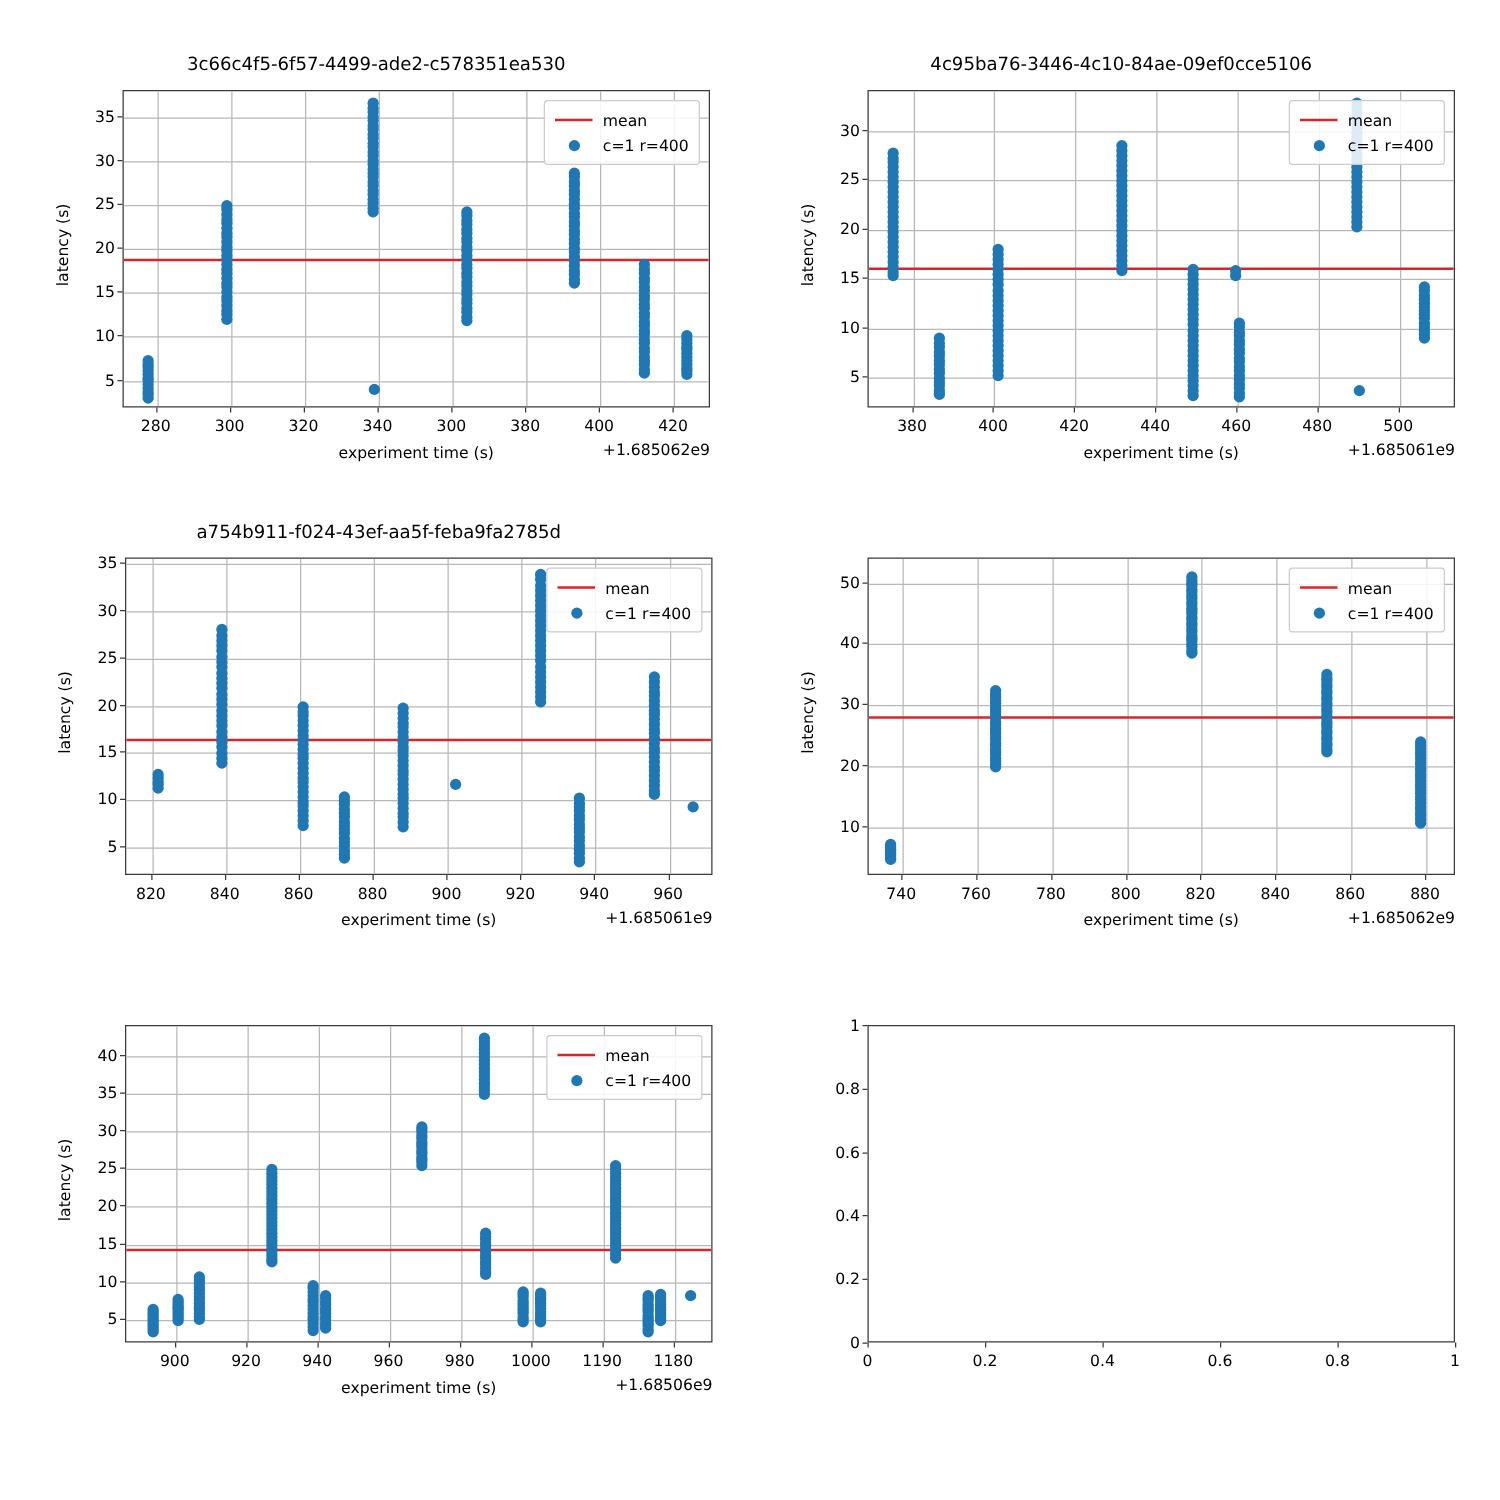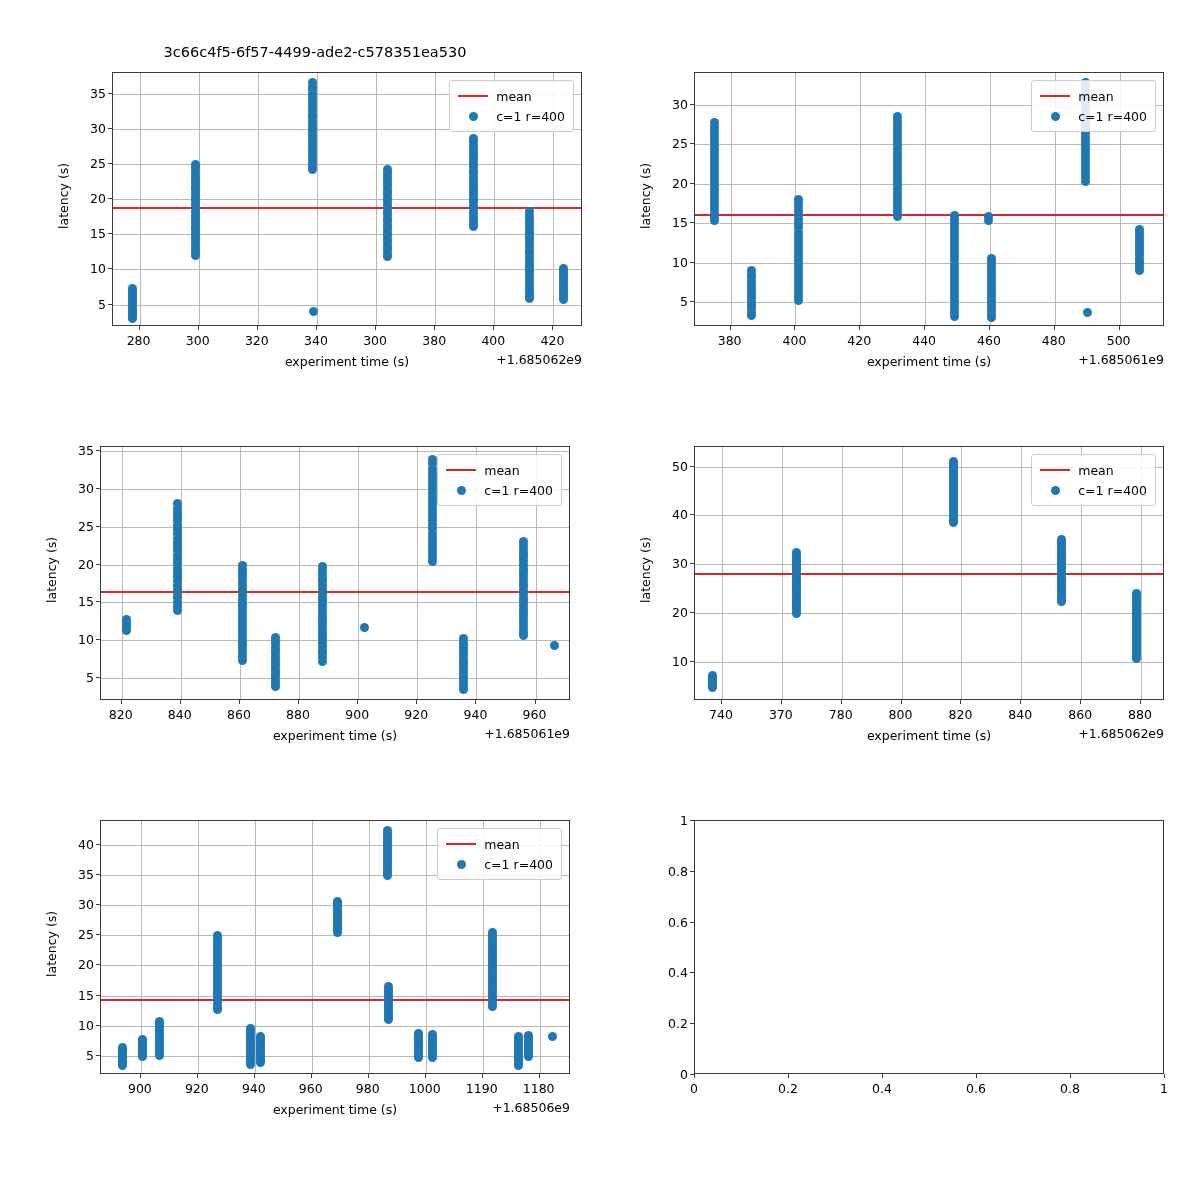--- a/index.html
+++ b/index.html
@@ -53,21 +53,21 @@
   .legend-row{display:flex;align-items:center;height:20px;}
   .legend-swatch-line{width:30px;height:0;border-top:2px solid #d62728;margin-right:8px;}
   .legend-swatch-dot{width:30px;display:flex;justify-content:center;align-items:center;margin-right:8px;}
   .legend-swatch-dot i{display:block;width:9px;height:9px;border-radius:50%;background:#1f77b4;}
   .legend-label{white-space:nowrap;}
 </style>
 </head>
 <body>
 
 <div id="figure">
-<div class="panel" style="left: 30px; top: 44px; width: 570px; height: 350px;">
+<div class="panel" style="left: 16px; top: 44px; width: 570px; height: 350px;">
       <div class="panel-title">3c66c4f5-6f57-4499-ade2-c578351ea530</div>
       <div class="plot" style="left: 82px; top: 28px; width: 470px; height: 254px;">
         <div class="grid-line v" style="left: 26.6038px;"></div>
         <div class="grid-line v" style="left: 85.7233px;"></div>
         <div class="grid-line v" style="left: 144.843px;"></div>
         <div class="grid-line v" style="left: 203.962px;"></div>
         <div class="grid-line v" style="left: 263.082px;"></div>
         <div class="grid-line v" style="left: 322.201px;"></div>
         <div class="grid-line v" style="left: 381.321px;"></div>
         <div class="grid-line v" style="left: 440.44px;"></div>
@@ -275,20 +275,21 @@
         </div>
         <div class="legend-row">
           <span class="legend-swatch-dot">
             <i style="background: rgb(31, 119, 180);"></i>
           </span>
           <span class="legend-label">c=1 r=400</span>
         </div>
       </div>
     </div>
     <div class="panel" style="left: 612px; top: 44px; width: 570px; height: 350px;">
+      <div class="panel-title">4c95ba76-3446-4c10-84ae-09ef0cce5106</div>
       <div class="plot" style="left: 82px; top: 28px; width: 470px; height: 254px;">
         <div class="grid-line v" style="left: 35.6552px;"></div>
         <div class="grid-line v" style="left: 100.483px;"></div>
         <div class="grid-line v" style="left: 165.31px;"></div>
         <div class="grid-line v" style="left: 230.138px;"></div>
         <div class="grid-line v" style="left: 294.966px;"></div>
         <div class="grid-line v" style="left: 359.793px;"></div>
         <div class="grid-line v" style="left: 424.621px;"></div>
         <div class="grid-line h" style="top: 229.47px;"></div>
         <div class="grid-line h" style="top: 189.907px;"></div>
@@ -513,20 +514,21 @@
         </div>
         <div class="legend-row">
           <span class="legend-swatch-dot">
             <i style="background: rgb(31, 119, 180);"></i>
           </span>
           <span class="legend-label">c=1 r=400</span>
         </div>
       </div>
     </div>
     <div class="panel" style="left: 18px; top: 418px; width: 570px; height: 350px;">
+      <div class="panel-title">a754b911-f024-43ef-aa5f-feba9fa2785d</div>
       <div class="plot" style="left: 82px; top: 28px; width: 470px; height: 254px;">
         <div class="grid-line v" style="left: 20.6918px;"></div>
         <div class="grid-line v" style="left: 79.8113px;"></div>
         <div class="grid-line v" style="left: 138.931px;"></div>
         <div class="grid-line v" style="left: 198.05px;"></div>
         <div class="grid-line v" style="left: 257.17px;"></div>
         <div class="grid-line v" style="left: 316.289px;"></div>
         <div class="grid-line v" style="left: 375.409px;"></div>
         <div class="grid-line v" style="left: 434.528px;"></div>
         <div class="grid-line h" style="top: 231.254px;"></div>
@@ -878,21 +880,21 @@
         <div class="pt" style="left: 441.561px; top: 159.434px;"></div>
         <div class="pt" style="left: 441.561px; top: 156.855px;"></div>
         <div class="pt" style="left: 441.561px; top: 154.276px;"></div>
         <div class="pt" style="left: 441.561px; top: 151.697px;"></div>
         <div class="pt" style="left: 441.561px; top: 149.118px;"></div>
         <div class="pt" style="left: 441.561px; top: 146.538px;"></div>
       </div>
       <div class="tick x" style="left: 108.943px; top: 282px;"></div>
       <div class="xticklabel" style="left: 108.943px; top: 289px;">740</div>
       <div class="tick x" style="left: 168.815px; top: 282px;"></div>
-      <div class="xticklabel" style="left: 168.815px; top: 289px;">370</div>
+      <div class="xticklabel" style="left: 168.815px; top: 289px;">760</div>
       <div class="tick x" style="left: 228.688px; top: 282px;"></div>
       <div class="xticklabel" style="left: 228.688px; top: 289px;">780</div>
       <div class="tick x" style="left: 288.561px; top: 282px;"></div>
       <div class="xticklabel" style="left: 288.561px; top: 289px;">800</div>
       <div class="tick x" style="left: 348.433px; top: 282px;"></div>
       <div class="xticklabel" style="left: 348.433px; top: 289px;">820</div>
       <div class="tick x" style="left: 408.306px; top: 282px;"></div>
       <div class="xticklabel" style="left: 408.306px; top: 289px;">840</div>
       <div class="tick x" style="left: 468.178px; top: 282px;"></div>
       <div class="xticklabel" style="left: 468.178px; top: 289px;">860</div>

